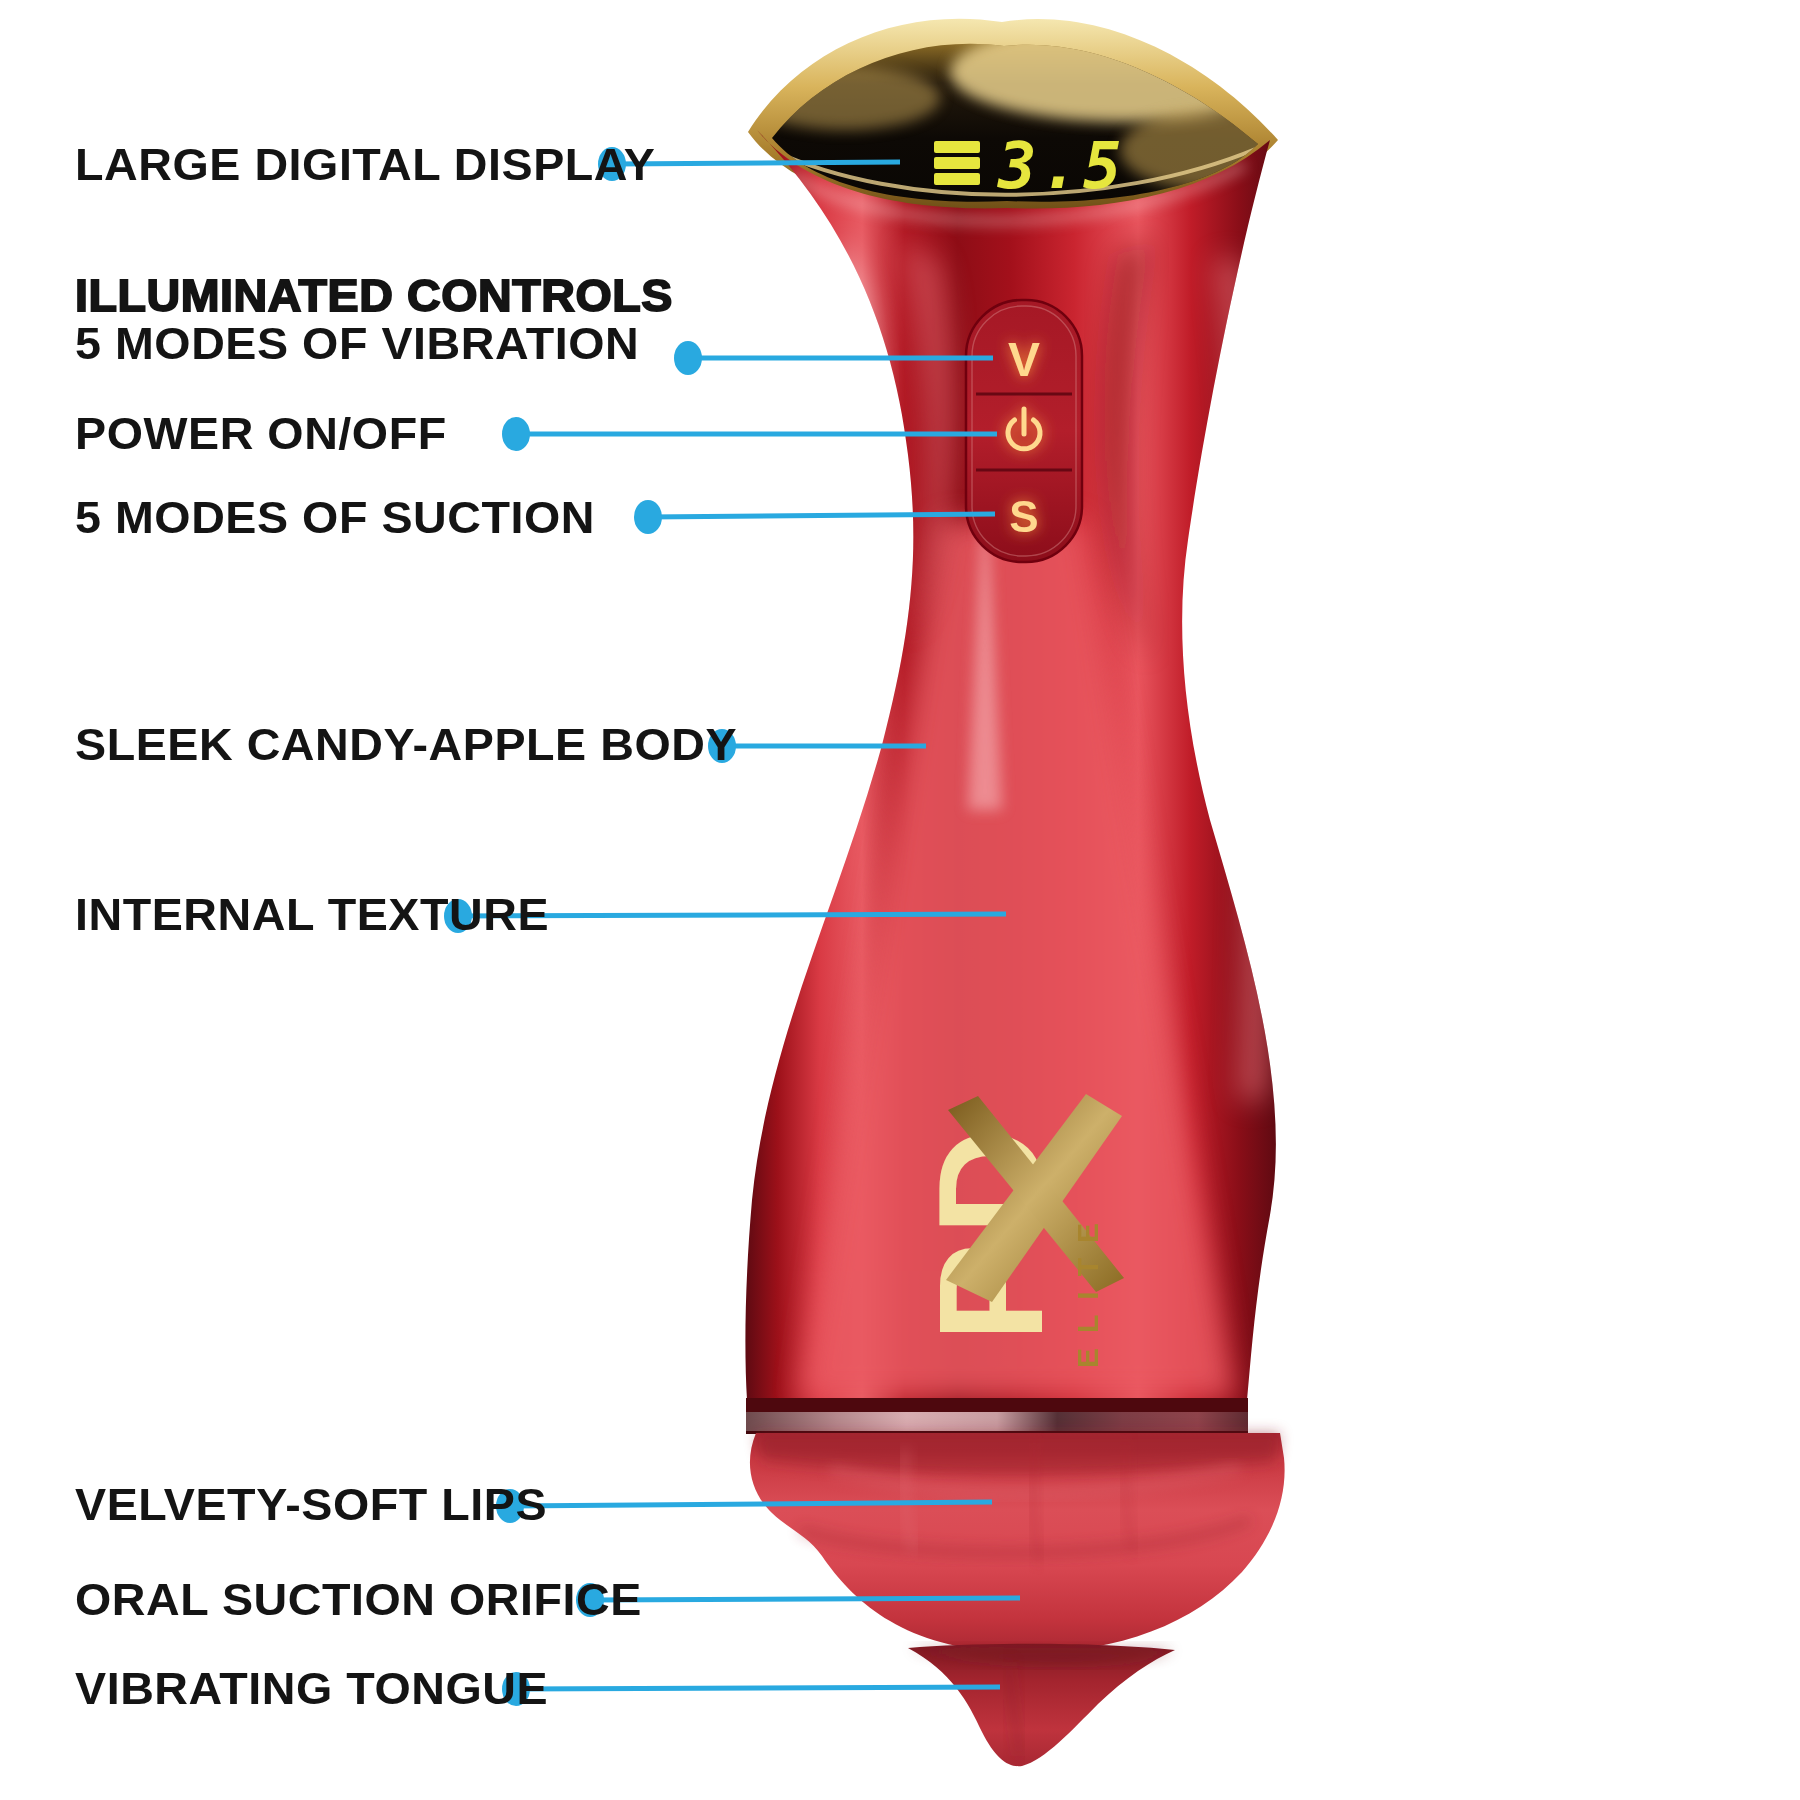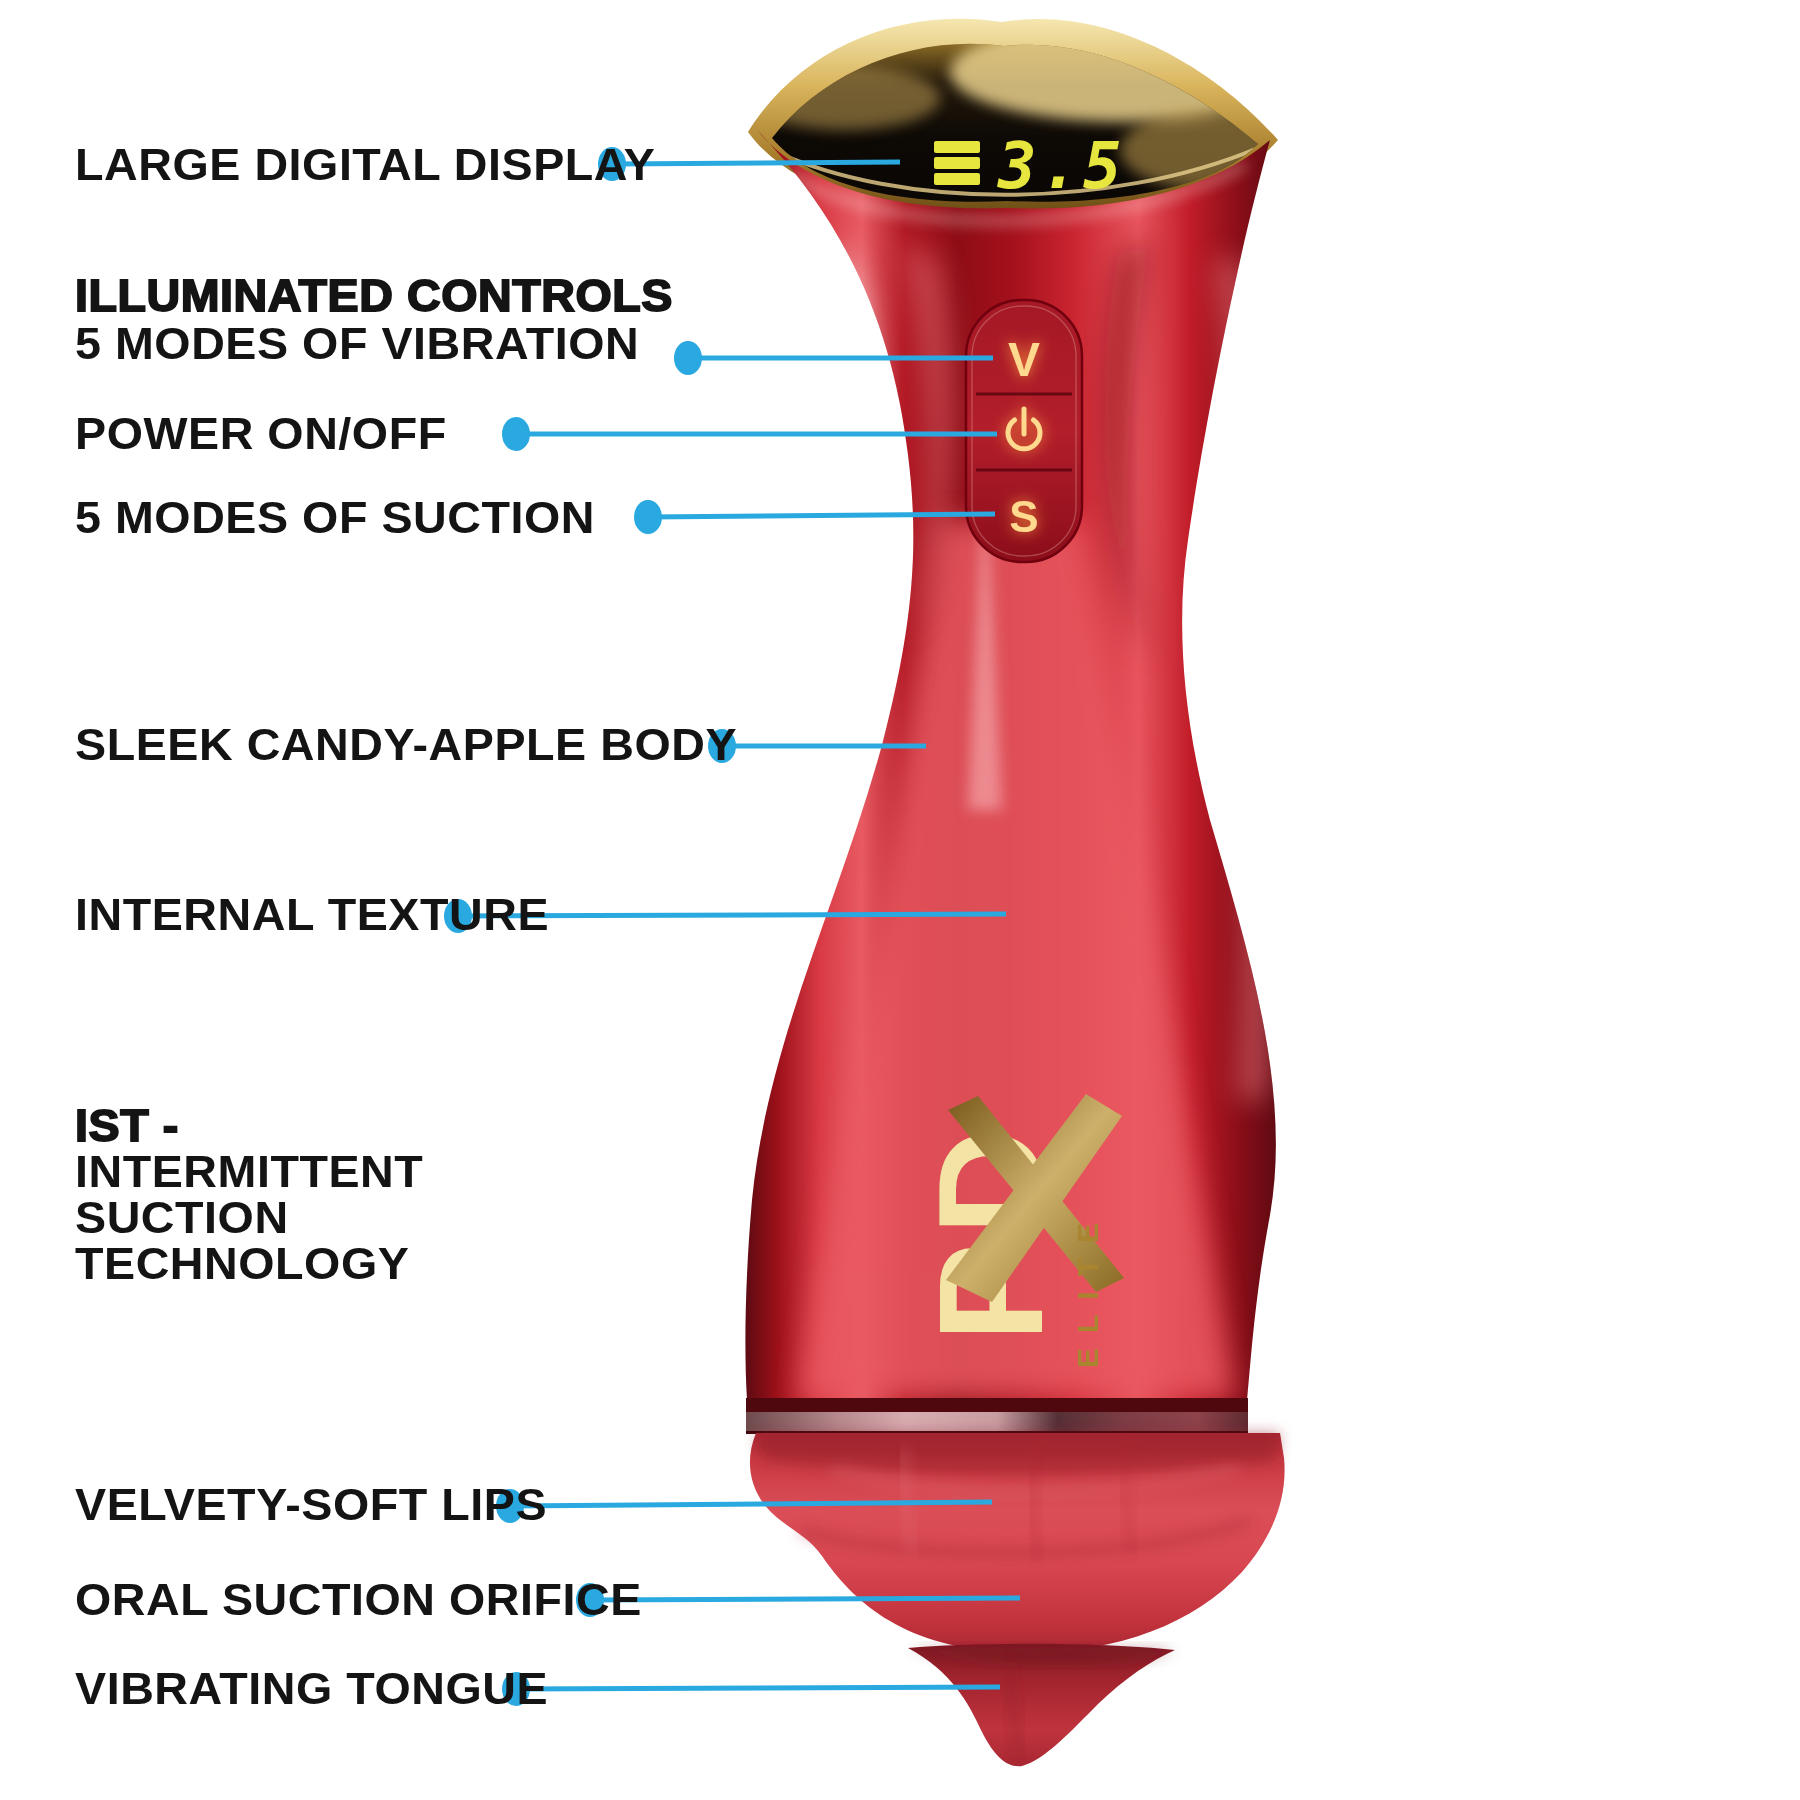--- a/index.html
+++ b/index.html
@@ -205,24 +205,18 @@
   </svg>
 
   <div class="label" style="top:143px;">LARGE DIGITAL DISPLAY</div>
   <div class="label heavy" style="top:274px;">ILLUMINATED CONTROLS</div>
   <div class="label" style="top:322px;">5 MODES OF VIBRATION</div>
   <div class="label" style="top:412px;">POWER ON/OFF</div>
   <div class="label" style="top:496px;">5 MODES OF SUCTION</div>
   <div class="label" style="top:723px;">SLEEK CANDY-APPLE BODY</div>
   <div class="label" style="top:893px;">INTERNAL TEXTURE</div>
 
-  <div class="ist-block">
-    <div class="row heavy">IST -</div>
-    <div class="row">INTERMITTENT</div>
-    <div class="row">SUCTION</div>
-    <div class="row">TECHNOLOGY</div>
-  </div>
 
   <div class="label" style="top:1483px;">VELVETY-SOFT LIPS</div>
   <div class="label" style="top:1578px;">ORAL SUCTION ORIFICE</div>
   <div class="label" style="top:1667px;">VIBRATING TONGUE</div>
 
 </div>
 
 </body></html>

